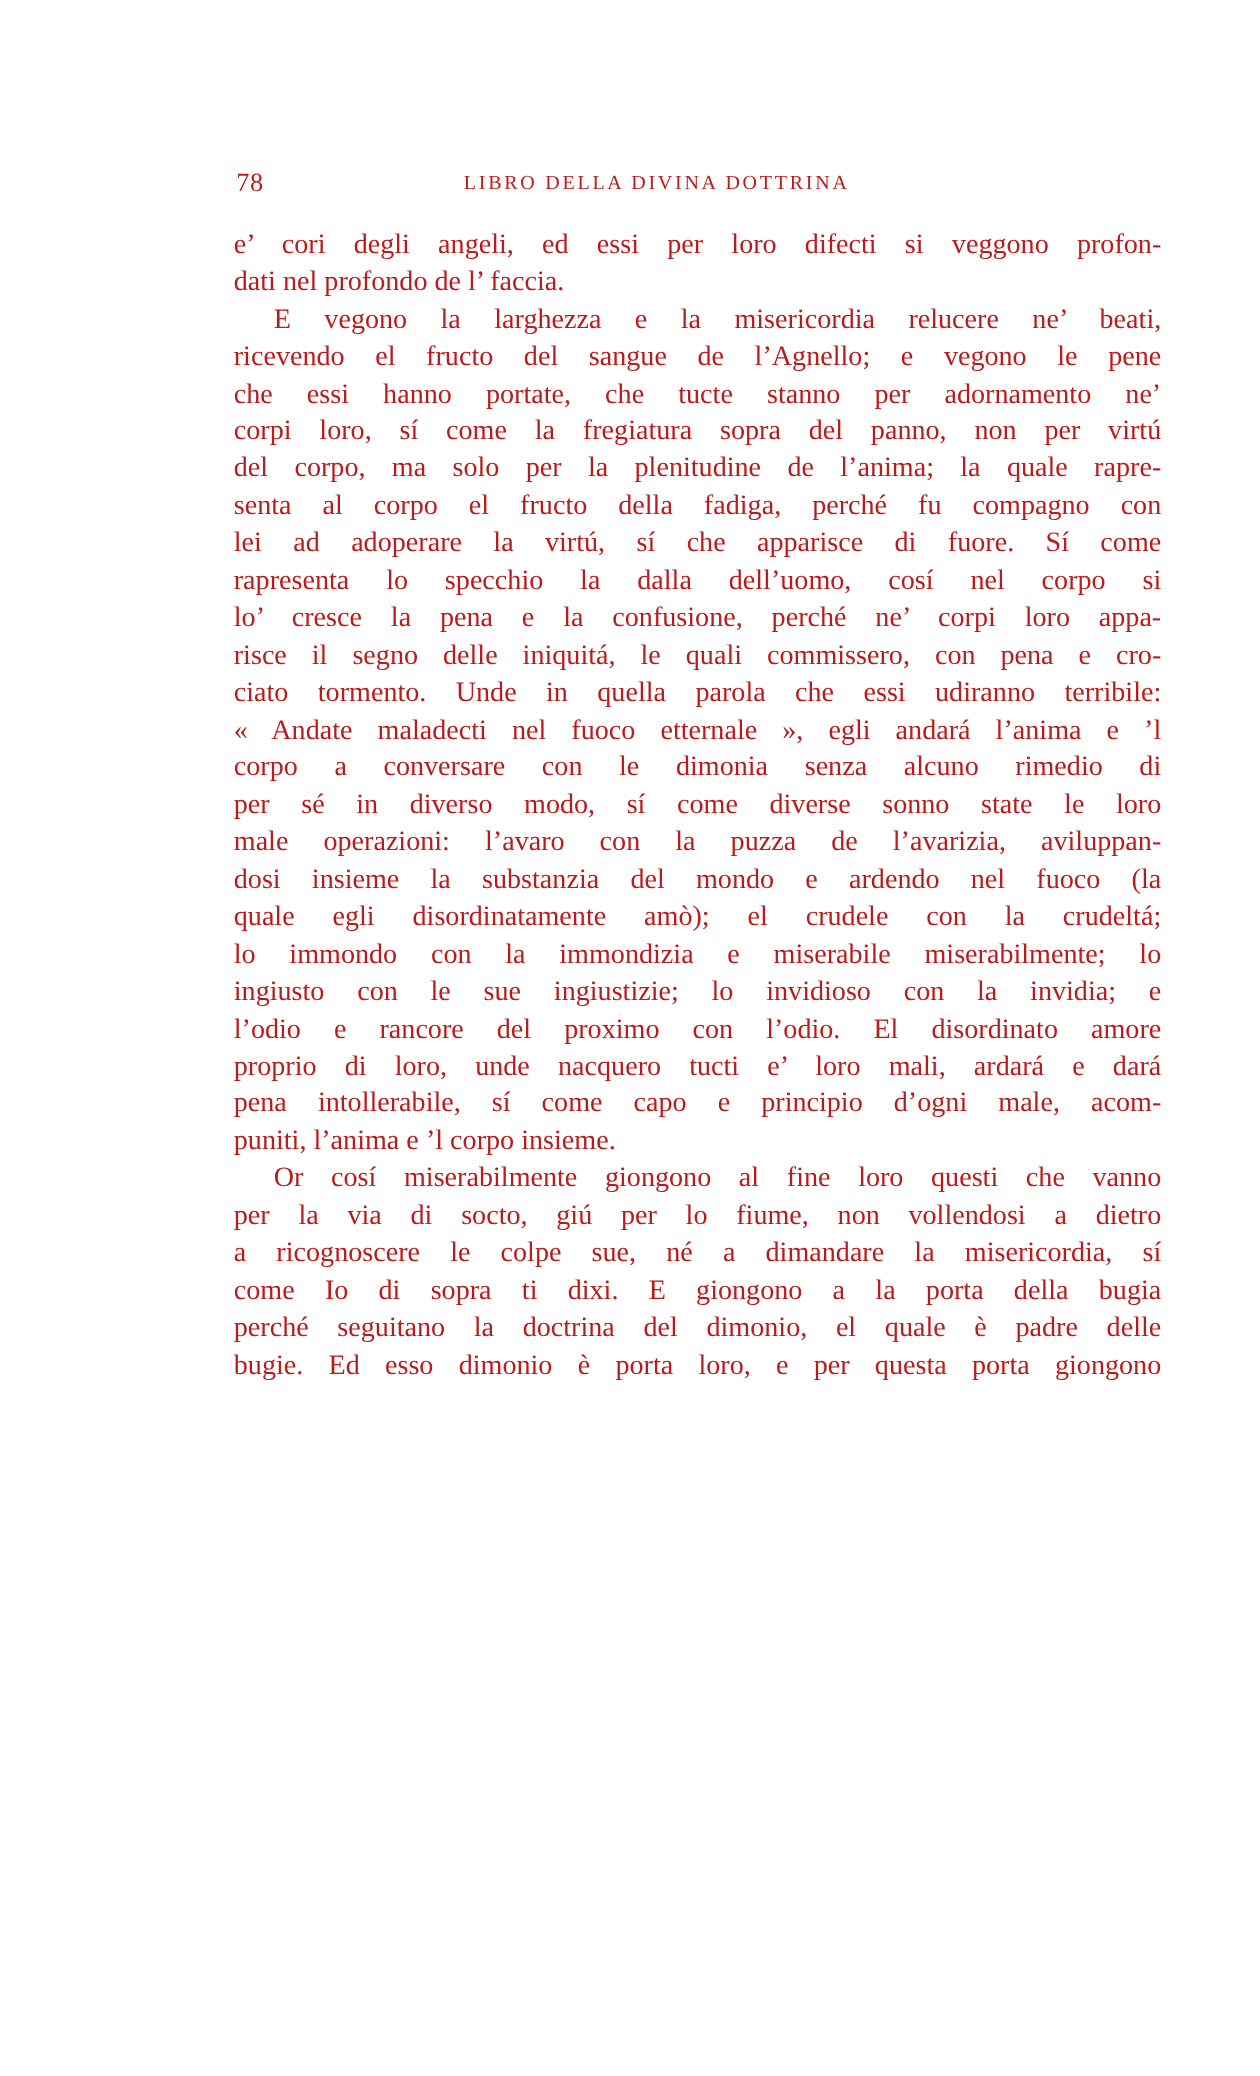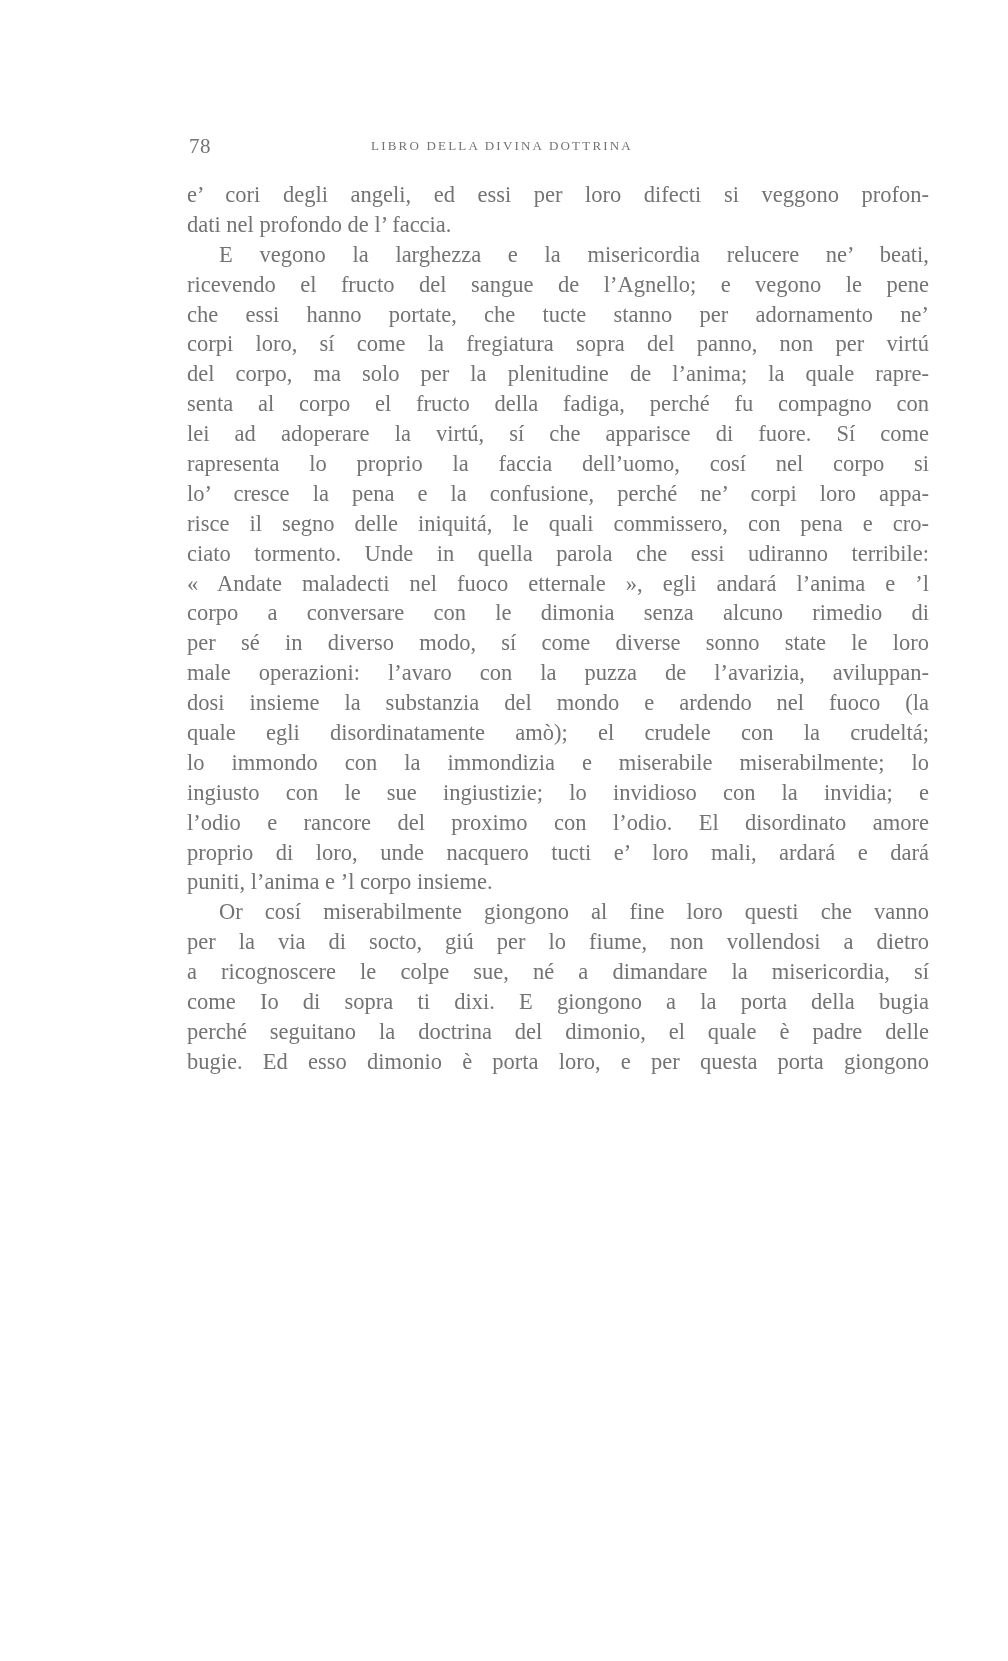--- a/index.html
+++ b/index.html
@@ -1,31 +1,31 @@
 <!DOCTYPE html>
 <html><head>
 <meta charset="utf-8">
 <style>
   html, body { margin: 0; padding: 0; background: #ffffff; }
   body { width: 1008px; height: 1661px; position: relative; overflow: hidden; }
   .page {
     position: absolute; left: 187px; top: 128px; width: 742px;
-    color: #737373;
+    color: #b91c1c;
     font-family: "Liberation Serif", "DejaVu Serif", serif;
   }
   .running-head {
     position: relative; height: 36px;
     font-size: 20px;
   }
   .page-number {
     position: absolute; left: 2px; top: 6px; font-size: 21px; letter-spacing: 0.5px;
   }
   .running-title {
     position: absolute; left: 184px; top: 10px;
-    font-size: 13px; letter-spacing: 2.2px; text-transform: uppercase;
+    font-size: 16px; letter-spacing: 2.2px; text-transform: uppercase;
   }
   .body-text { margin-top: 16px; }
   .line {
     display: block; height: 29.9px; line-height: 29.9px;
     font-size: 22.5px; white-space: nowrap;
     text-align: justify; text-align-last: justify;
   }
   .line.last { text-align-last: left; }
   .line.indent { padding-left: 32px; }
 </style>
@@ -46,34 +46,35 @@
     </div>
 
     <div>
       <span class="line indent">E vegono la larghezza e la misericordia relucere ne’ beati,</span>
       <span class="line">ricevendo el fructo del sangue de l’Agnello; e vegono le pene</span>
       <span class="line">che essi hanno portate, che tucte stanno per adornamento ne’</span>
       <span class="line">corpi loro, sí come la fregiatura sopra del panno, non per virtú</span>
       <span class="line">del corpo, ma solo per la plenitudine de l’anima; la quale rapre-</span>
       <span class="line">senta al corpo el fructo della fadiga, perché fu compagno con</span>
       <span class="line">lei ad adoperare la virtú, sí che apparisce di fuore. Sí come</span>
-      <span class="line">rapresenta lo proprio la faccia dell’uomo, cosí nel corpo si</span>
+      <span class="line">rapresenta lo specchio la dalla dell’uomo, cosí nel corpo si</span>
       <span class="line">lo’ cresce la pena e la confusione, perché ne’ corpi loro appa-</span>
       <span class="line">risce il segno delle iniquitá, le quali commissero, con pena e cro-</span>
       <span class="line">ciato tormento. Unde in quella parola che essi udiranno terribile:</span>
       <span class="line">« Andate maladecti nel fuoco etternale », egli andará l’anima e ’l</span>
       <span class="line">corpo a conversare con le dimonia senza alcuno rimedio di</span>
       <span class="line">per sé in diverso modo, sí come diverse sonno state le loro</span>
       <span class="line">male operazioni: l’avaro con la puzza de l’avarizia, aviluppan-</span>
       <span class="line">dosi insieme la substanzia del mondo e ardendo nel fuoco (la</span>
       <span class="line">quale egli disordinatamente amò); el crudele con la crudeltá;</span>
       <span class="line">lo immondo con la immondizia e miserabile miserabilmente; lo</span>
       <span class="line">ingiusto con le sue ingiustizie; lo invidioso con la invidia; e</span>
       <span class="line">l’odio e rancore del proximo con l’odio. El disordinato amore</span>
       <span class="line">proprio di loro, unde nacquero tucti e’ loro mali, ardará e dará</span>
+      <span class="line">pena intollerabile, sí come capo e principio d’ogni male, acom-</span>
       <span class="line last">puniti, l’anima e ’l corpo insieme.</span>
     </div>
 
     <div>
       <span class="line indent">Or cosí miserabilmente giongono al fine loro questi che vanno</span>
       <span class="line">per la via di socto, giú per lo fiume, non vollendosi a dietro</span>
       <span class="line">a ricognoscere le colpe sue, né a dimandare la misericordia, sí</span>
       <span class="line">come Io di sopra ti dixi. E giongono a la porta della bugia</span>
       <span class="line">perché seguitano la doctrina del dimonio, el quale è padre delle</span>
       <span class="line">bugie. Ed esso dimonio è porta loro, e per questa porta giongono</span>

